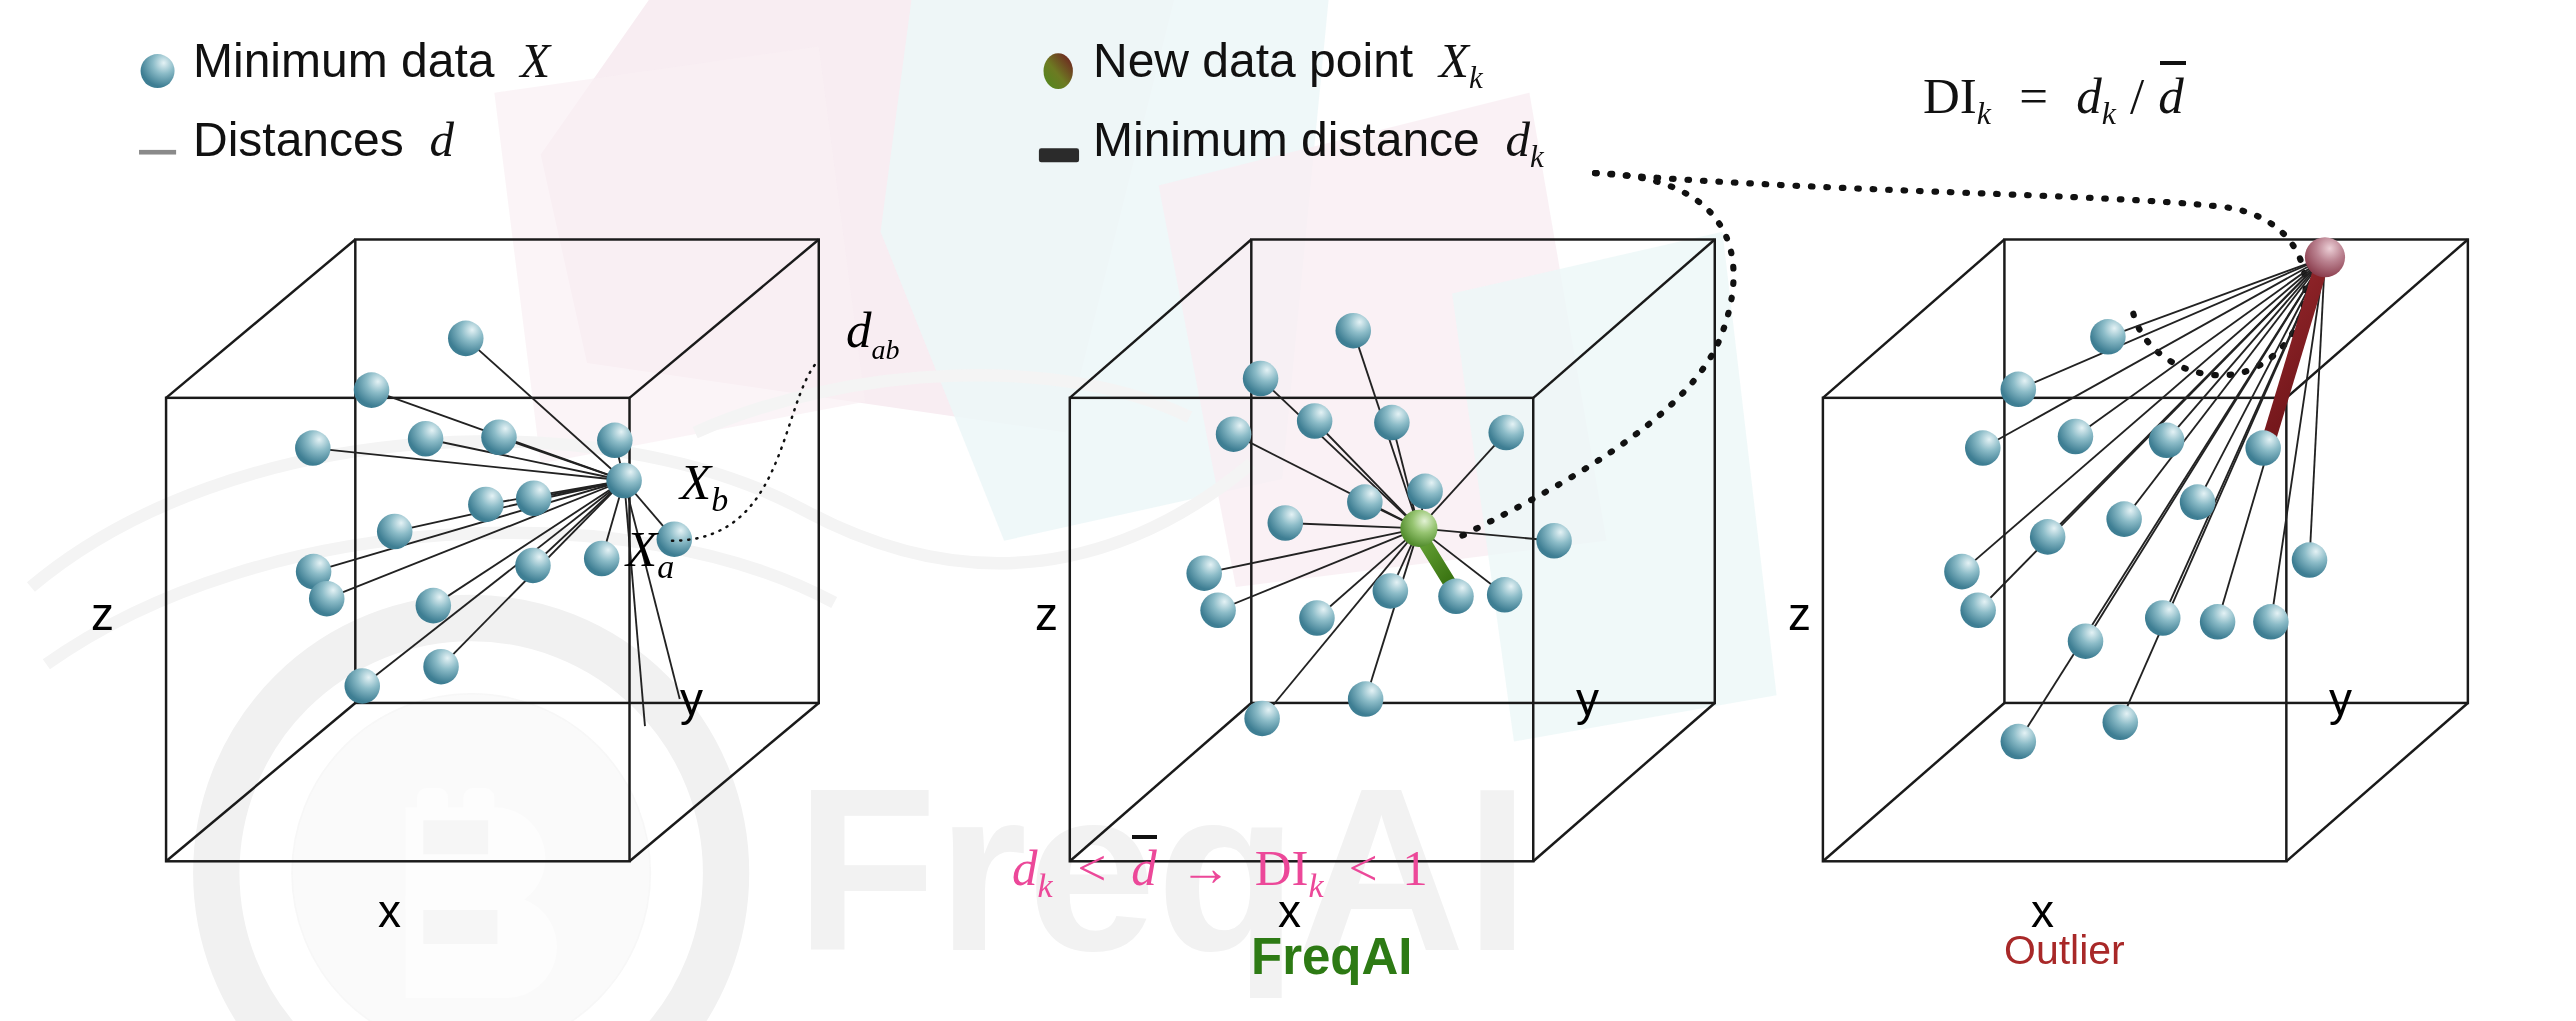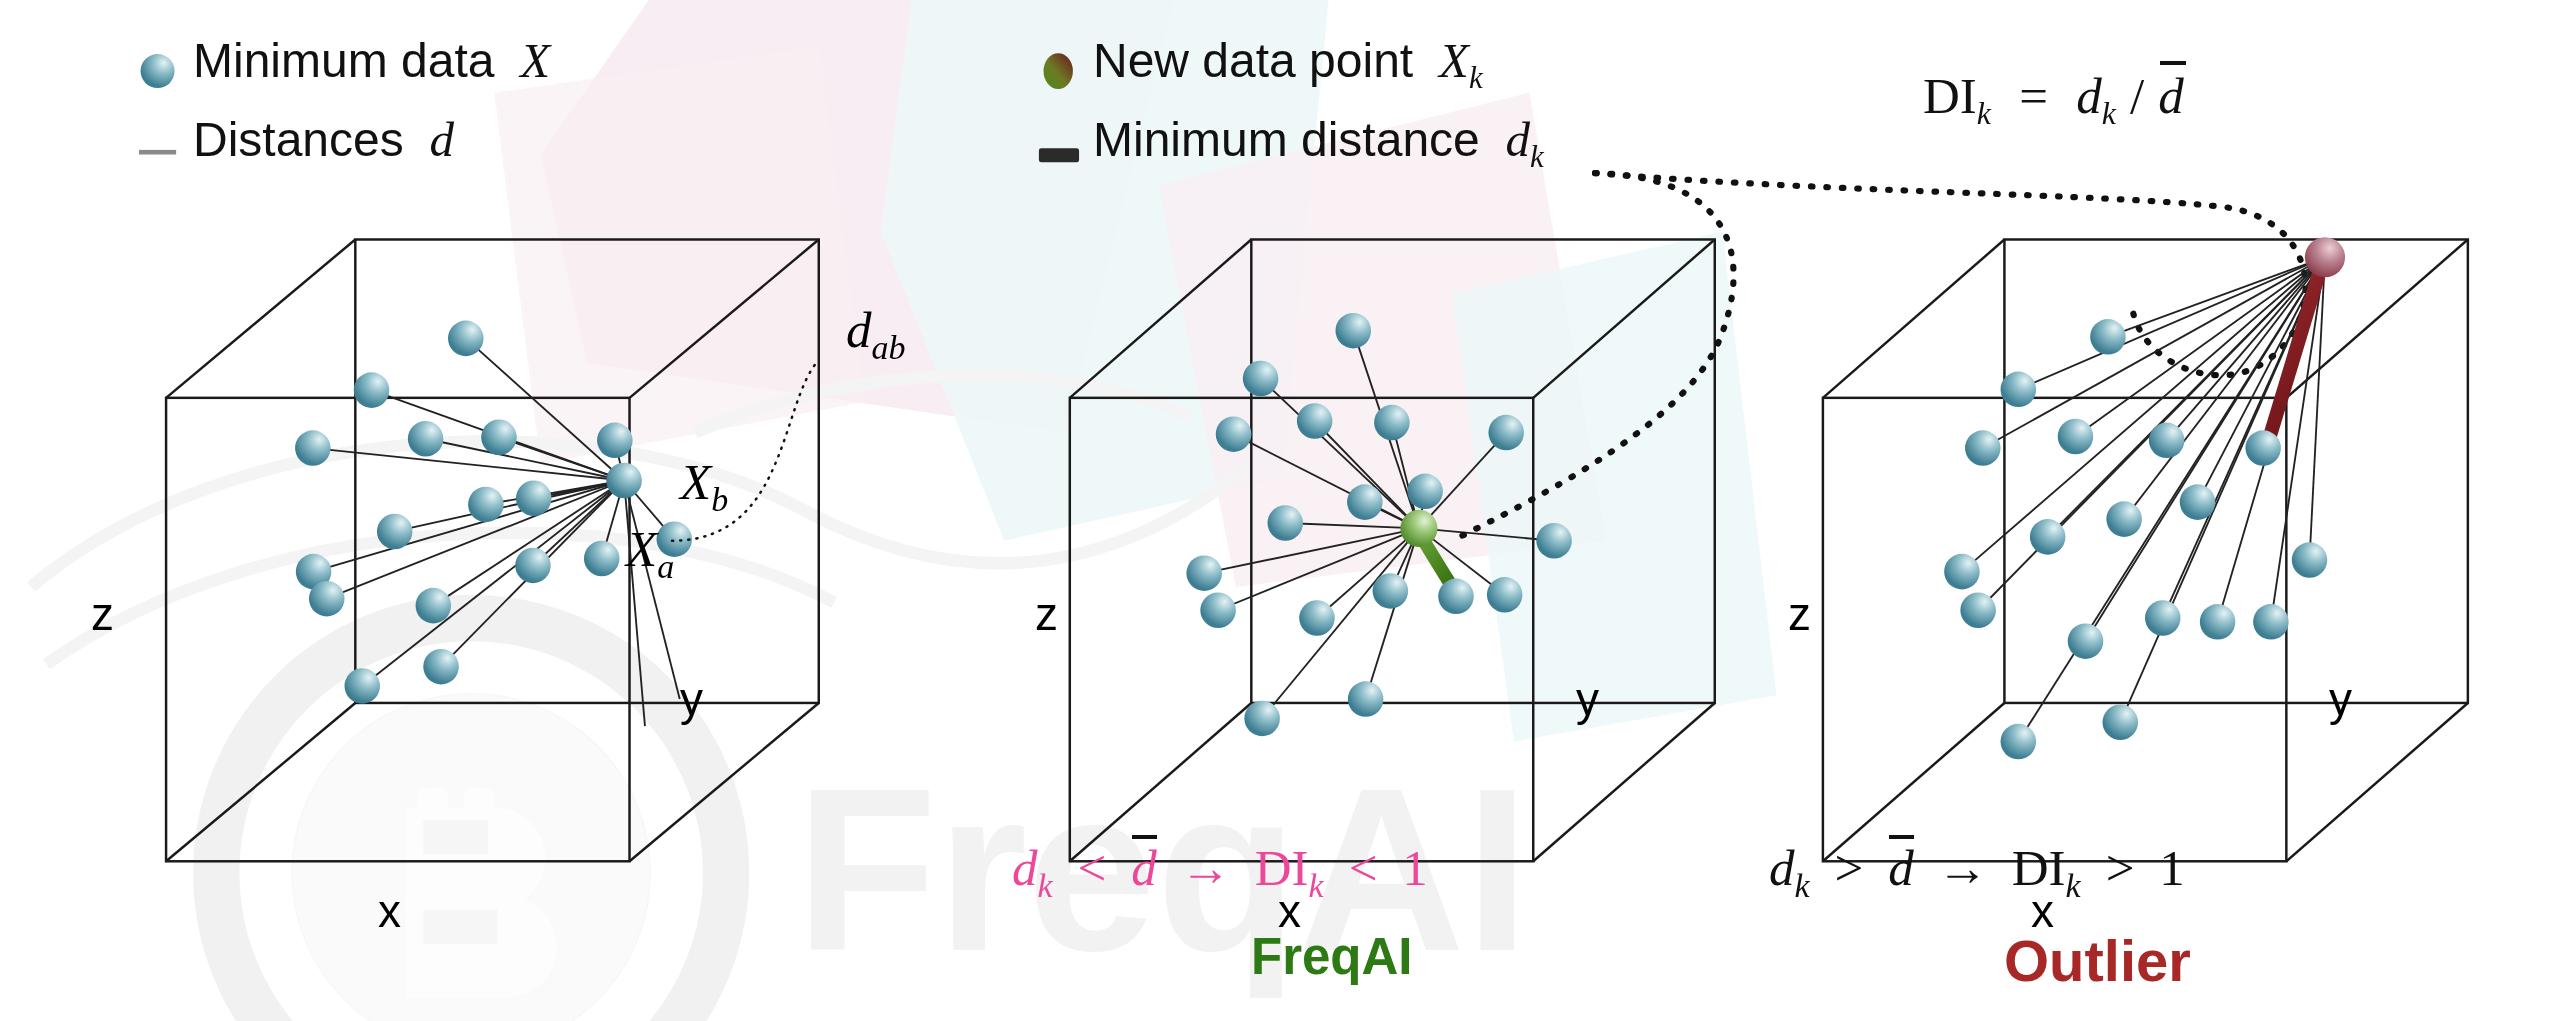--- a/index.html
+++ b/index.html
@@ -314,21 +314,21 @@
 
 <div style="position:absolute;left:680px;top:452px;font-size:51px;white-space:nowrap;">
   <span class="mathtxt">X</span><span class="mathtxt" style="font-size:34px;vertical-align:-12.4px;">b</span>
 </div>
 
 <div style="position:absolute;left:626px;top:519px;font-size:51px;white-space:nowrap;">
   <span class="mathtxt">X</span><span class="mathtxt" style="font-size:34px;vertical-align:-12.4px;">a</span>
 </div>
 
 <div style="position:absolute;left:846px;top:300px;font-size:51px;white-space:nowrap;">
-  <span class="mathtxt">d</span><span class="mathtxt" style="font-size:34px;vertical-align:-12.4px;">ab</span>
+  <span class="mathtxt">d</span><span class="mathtxt" style="font-size:28px;vertical-align:-12.4px;">ab</span>
 </div>
 
 <div style="position:absolute;left:1035px;top:587px;font-size:46px;" class="sanstxt">z</div>
 <div style="position:absolute;left:1278px;top:884px;font-size:46px;" class="sanstxt">x</div>
 <div style="position:absolute;left:1576px;top:672px;font-size:46px;" class="sanstxt">y</div>
 
 <div style="position:absolute;left:1788px;top:587px;font-size:46px;" class="sanstxt">z</div>
 <div style="position:absolute;left:2031px;top:884px;font-size:46px;" class="sanstxt">x</div>
 <div style="position:absolute;left:2329px;top:672px;font-size:46px;" class="sanstxt">y</div>
 
@@ -340,29 +340,17 @@
     <span style="position:absolute;left:0.8px;top:-3.1px;width:25px;height:3.9px;background:#111;"></span>
   </span>
   <span class="sanstxt" style="margin:0 9.3px;font-weight:bold;">→</span>
   <span class="mathup">DI</span><span class="mathtxt" style="font-size:34px;vertical-align:-12.4px;">k</span>
   <span class="mathup" style="margin:0 10.8px;">&lt;</span>
   <span class="mathup">1</span>
 </div>
 
 <div style="position:absolute;left:1251px;top:927px;font-size:51px;font-weight:bold;color:#2d7a14;" class="sanstxt">FreqAI</div>
 
-<div style="position:absolute;left:1769px;top:838px;font-size:51px;white-space:nowrap;color:#111;">
-  <span class="mathtxt">d</span><span class="mathtxt" style="font-size:34px;vertical-align:-12.4px;">k</span>
-  <span class="mathup" style="margin:0 10.8px;">&gt;</span>
-  <span style="position:relative;display:inline-block;">
-    <span class="mathtxt">d</span>
-    <span style="position:absolute;left:0.8px;top:-3.1px;width:25px;height:3.9px;background:#111;"></span>
-  </span>
-  <span class="sanstxt" style="margin:0 9.3px;font-weight:bold;">→</span>
-  <span class="mathup">DI</span><span class="mathtxt" style="font-size:34px;vertical-align:-12.4px;">k</span>
-  <span class="mathup" style="margin:0 10.8px;">&gt;</span>
-  <span class="mathup">1</span>
-</div>
-
-<div style="position:absolute;left:2004px;top:927px;font-size:58px;font-weight:bold;color:#a82828;" class="sanstxt">Outlier</div>
+
+<div style="position:absolute;left:2004px;top:927px;font-size:41px;font-weight:normal;color:#a82828;" class="sanstxt">Outlier</div>
 
 </div>
 
 
 </body></html>

